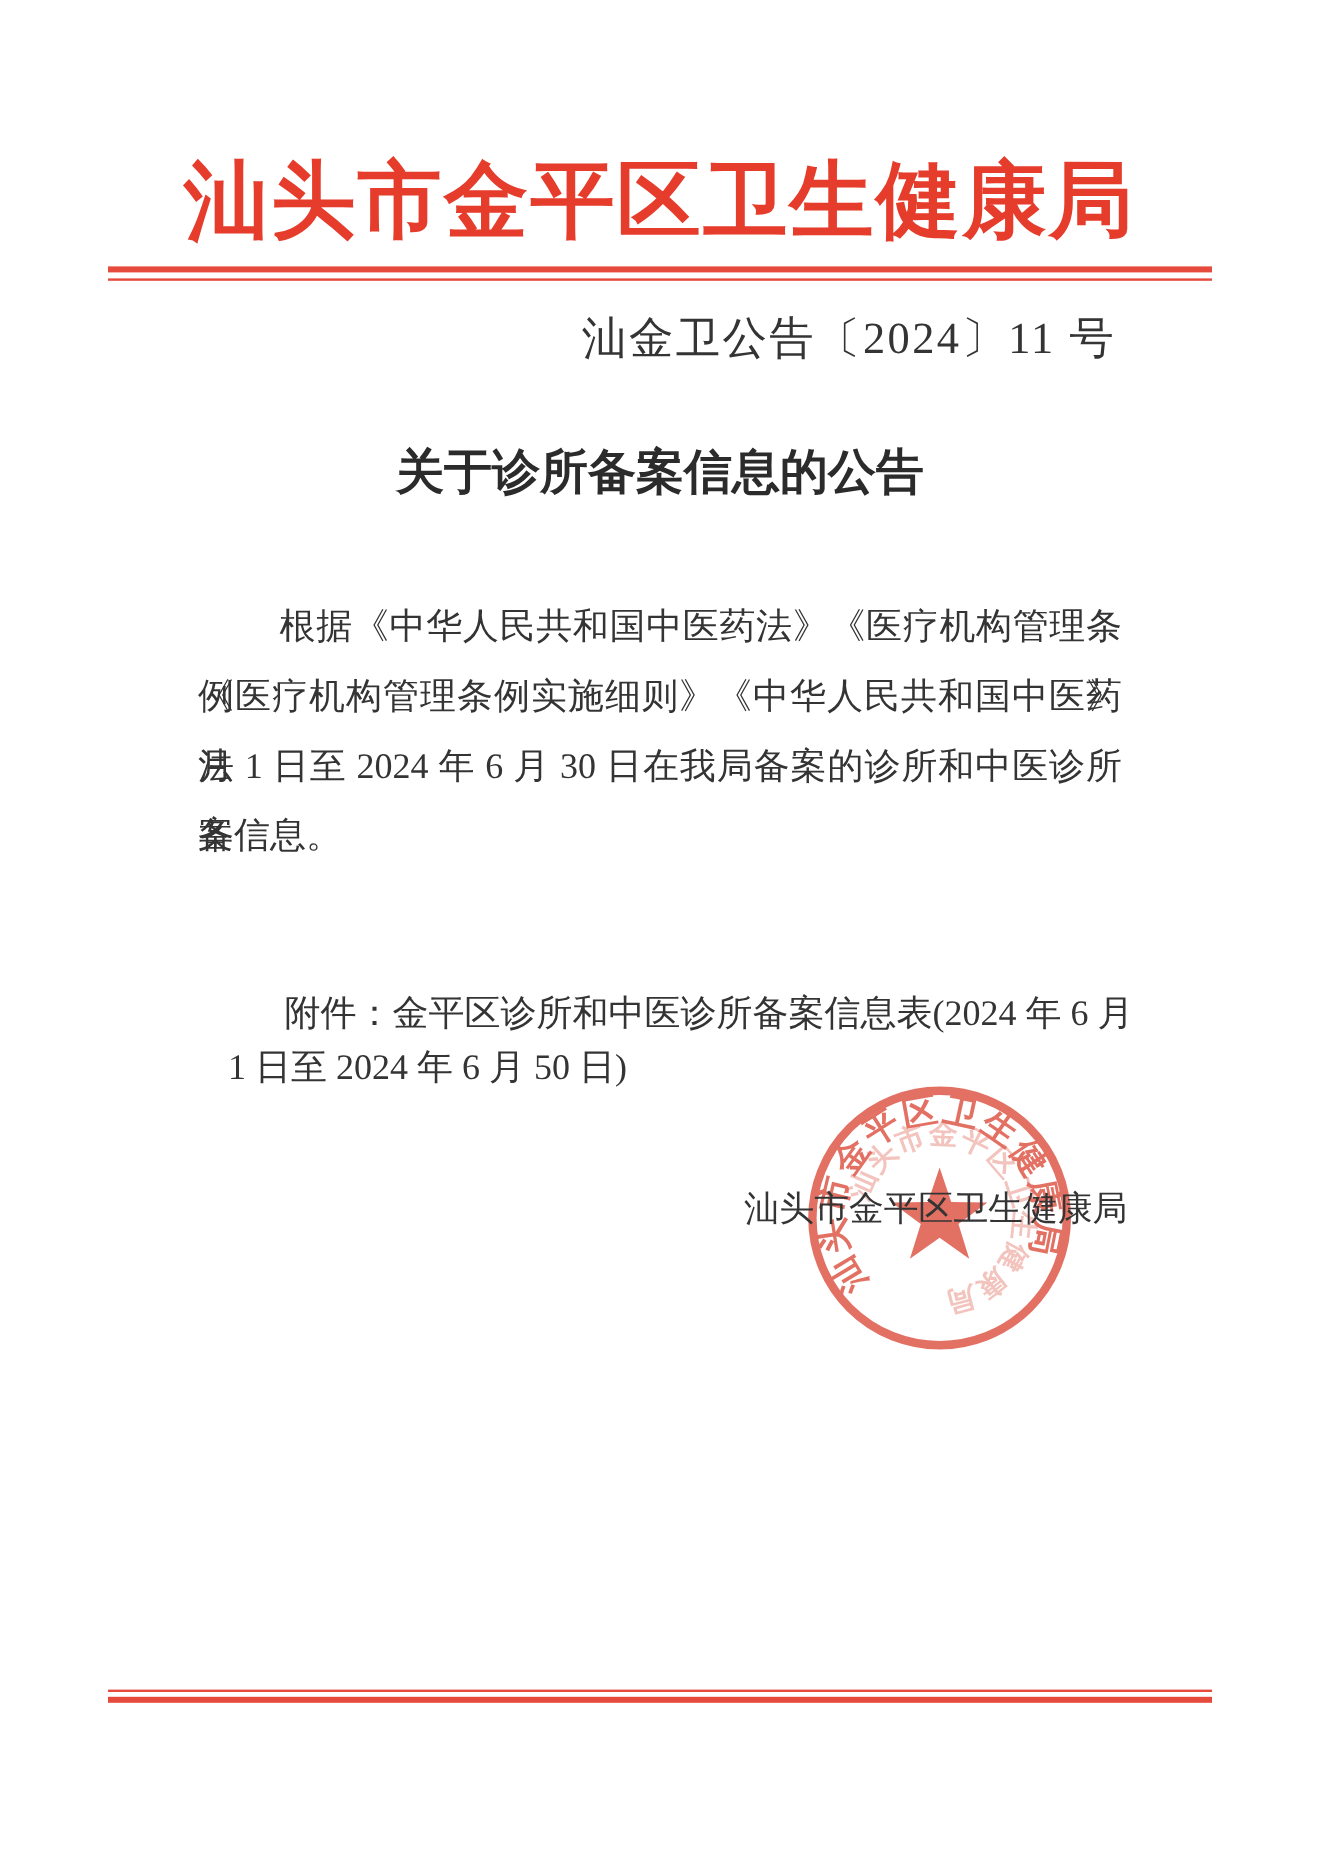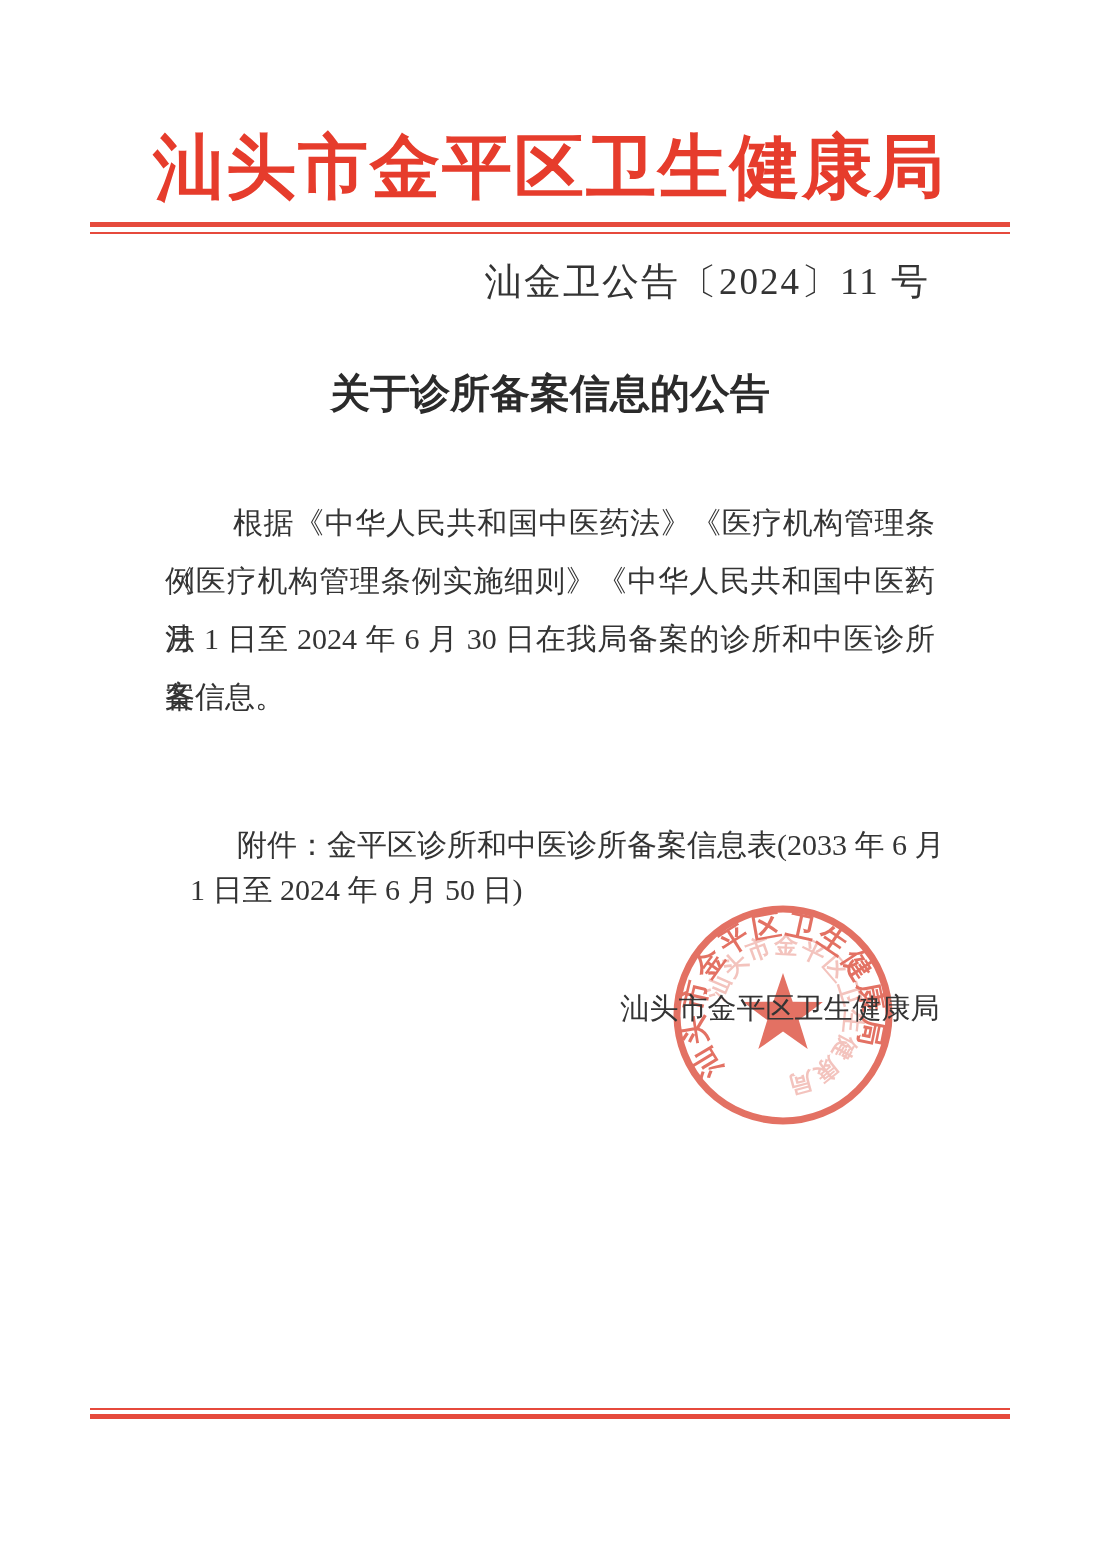--- a/index.html
+++ b/index.html
@@ -95,21 +95,21 @@
   <h2 class="doc-title">关于诊所备案信息的公告</h2>
 
   <div class="body-text">
     <div class="body-line just indent">根据《中华人民共和国中医药法》《医疗机构管理条例》</div>
     <div class="body-line just">《医疗机构管理条例实施细则》《中华人民共和国中医药法</div>
     <div class="body-line just">月 1 日至 2024 年 6 月 30 日在我局备案的诊所和中医诊所备</div>
     <div class="body-line">案信息。</div>
   </div>
 
   <div class="attachment">
-    <div class="att-line first">附件：金平区诊所和中医诊所备案信息表(2033 年 6 月</div>
+    <div class="att-line first">附件：金平区诊所和中医诊所备案信息表(2024 年 6 月</div>
     <div class="att-line">1 日至 2024 年 6 月 50 日)</div>
   </div>
 
   <svg class="seal" viewBox="-132 -132 264 264" xmlns="http://www.w3.org/2000/svg">
     <defs>
       <path id="sealArcMain" d="M -56.6,56.6 A 80,80 0 1 1 56.6,56.6" fill="none"></path>
       <path id="sealArcGhost" d="M -43.8,43.8 A 62,62 0 1 1 43.8,43.8" fill="none"></path>
     </defs>
     <circle cx="0" cy="0" r="106" fill="none" stroke="var(--seal-red)" stroke-width="7"></circle>
     <polygon points="0,-42 9.7,-13.3 39.9,-13 15.7,5.1 24.7,34 0,16.5 -24.7,34 -15.7,5.1 -39.9,-13 -9.7,-13.3" fill="var(--seal-red)"></polygon>

